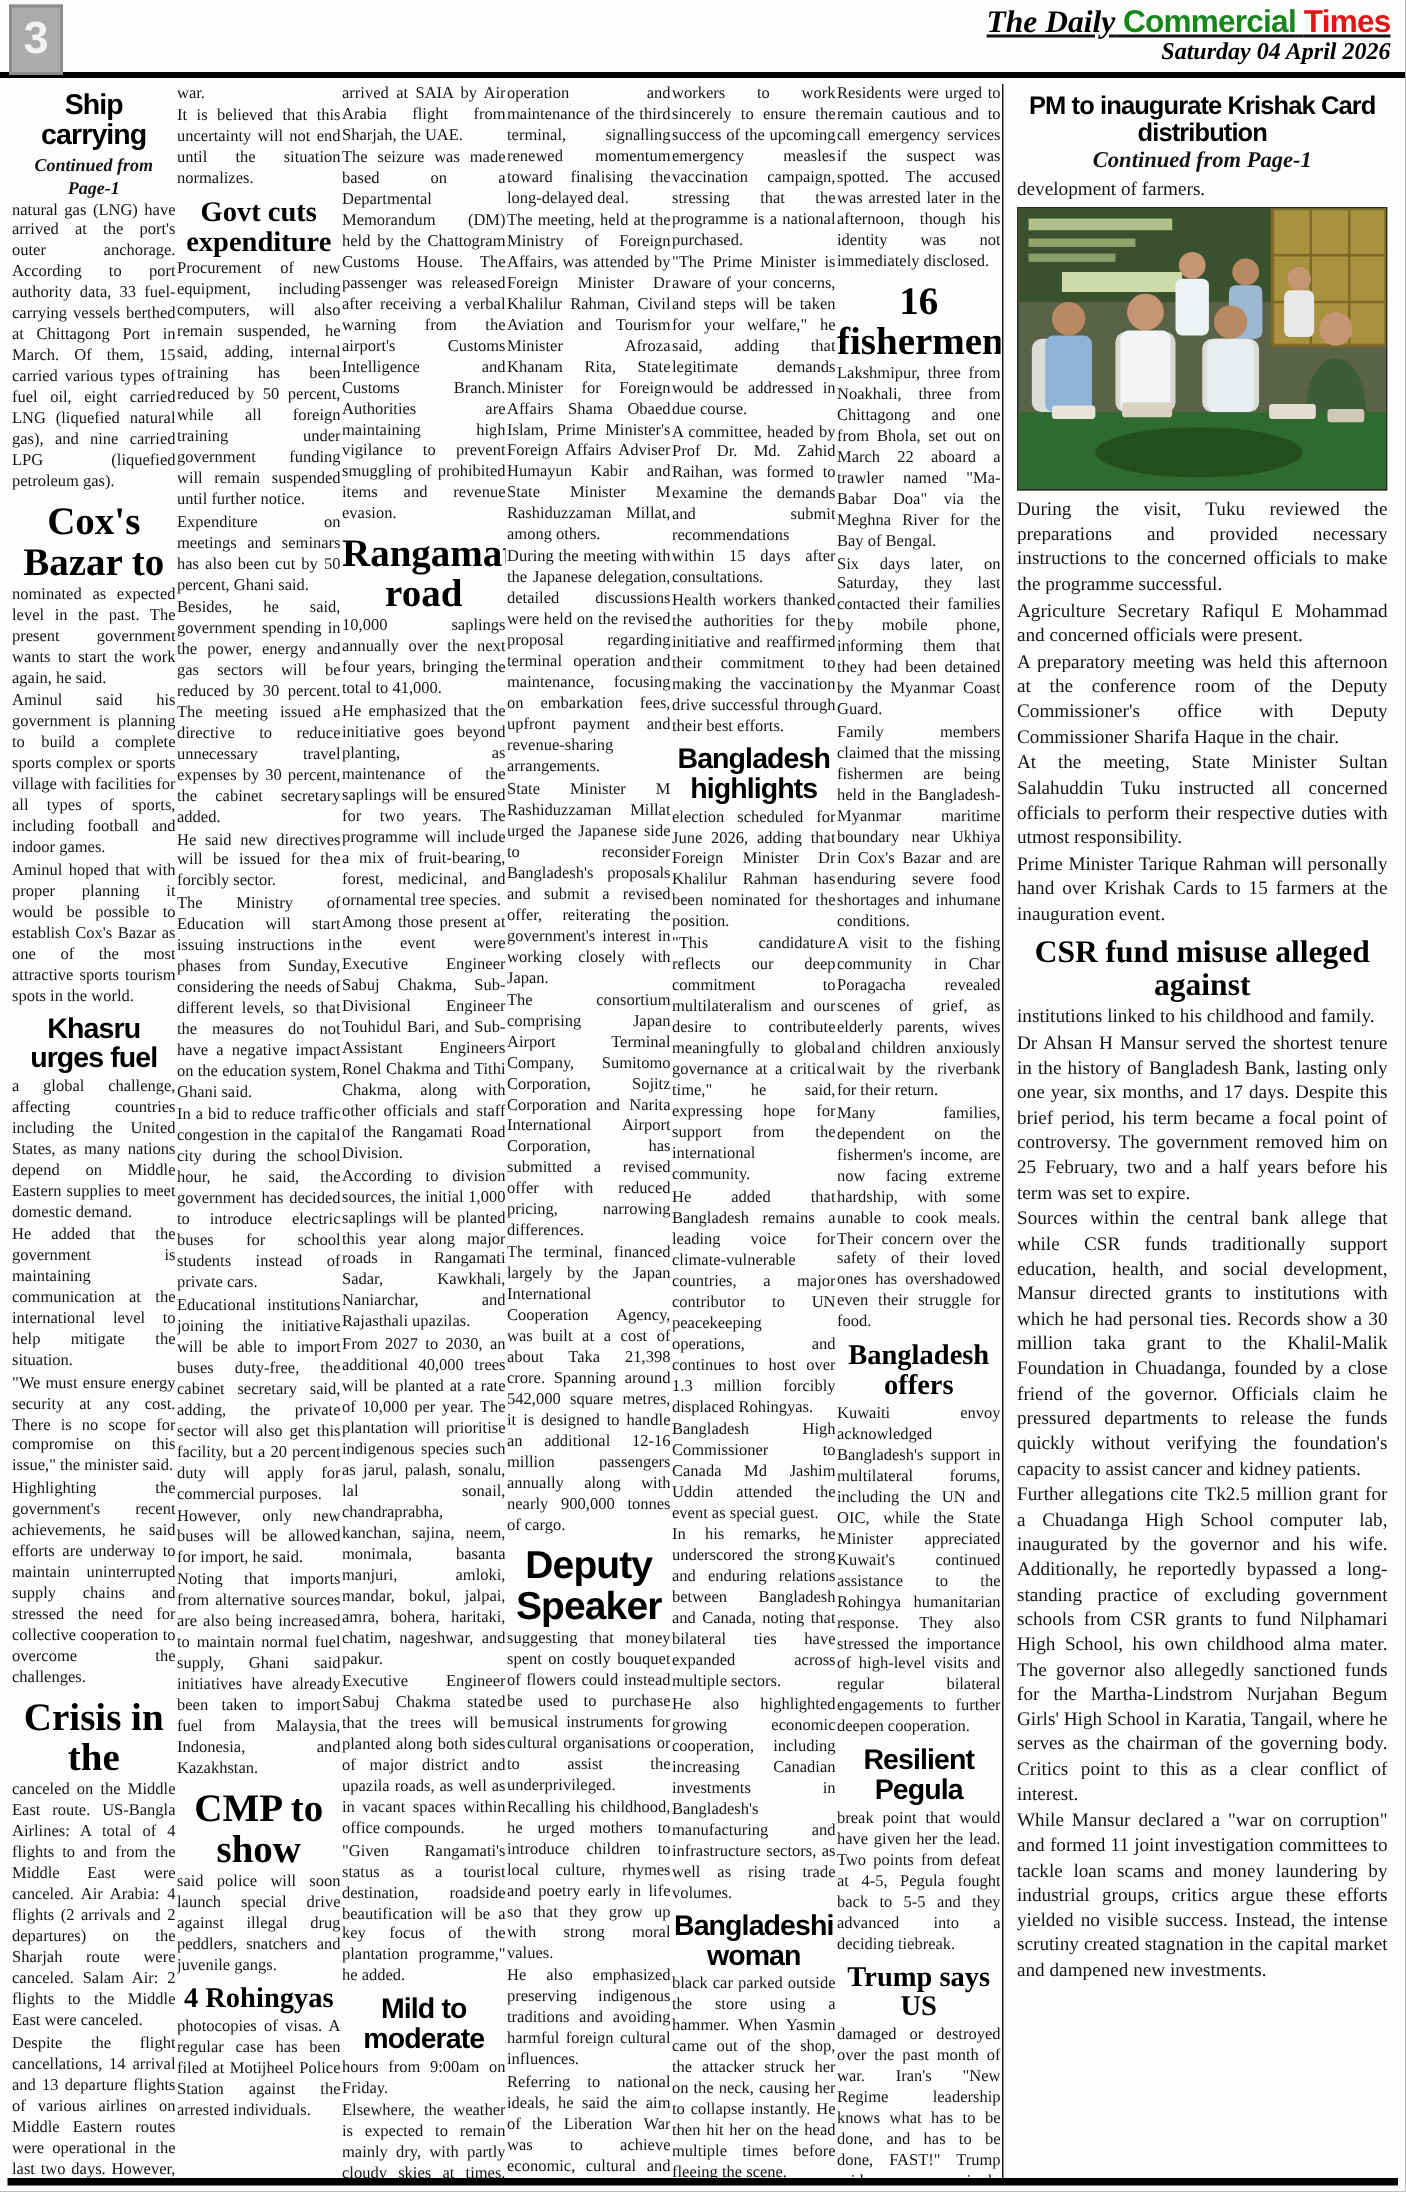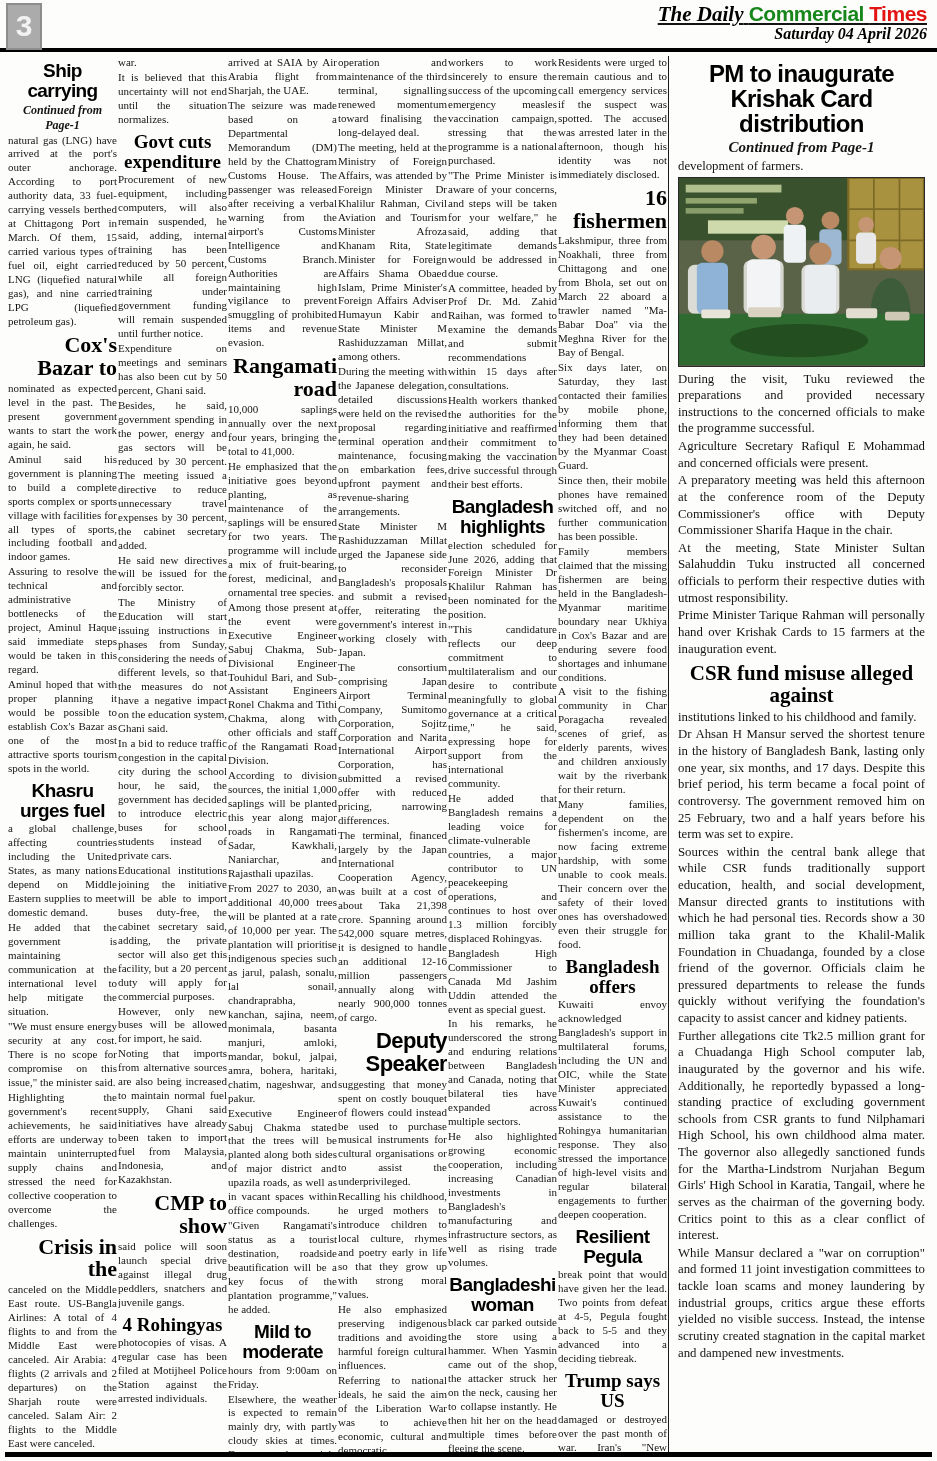--- a/index.html
+++ b/index.html
@@ -21,23 +21,23 @@
   
   .columns { display:grid; grid-template-columns:repeat(6,109px) 1fr; column-gap:1px;
              padding:4px 12px 0 8px; height:1396px; overflow:hidden; }
   .col { overflow:hidden; min-width:0; }
   .col.wide { border-left:1px solid #1a1a1a; padding-left:9px; }
 
   .art { margin:0; }
   .hl { text-align:center; font-weight:bold; margin:5px 0 2px; line-height:1.04; font-size:19px; color:#000; }
   .hl.sans  { font-family:"Liberation Sans", sans-serif; letter-spacing:-0.6px; }
   .hl.serif { font-family:"Liberation Serif", serif; }
-  .hl.large { font-size:22px;text-align:right; }
+  .hl.large { font-size:26px; }
   .wide .hl { font-size:21px; margin:6px 0 2px; }
-  .wide .hl.sans { font-size:24px; }
+  .wide .hl.sans { font-size:17px; }
   .cont { text-align:center; font-style:italic; font-weight:bold; font-size:12px; margin:0 0 1px; }
   .wide .cont { font-size:15px; margin-bottom:2px; }
   .bt { margin:0 0 1px; font-size:11px; line-height:1.27; text-align:justify; }
   .wide .bt { font-size:12.8px; line-height:1.3; }
 
   .photo { margin:3px 0 4px; border:1px solid #2a2a2a; background:#57604a; }
   .photo svg { display:block; width:100%; height:auto; }
 
   .bottom-rule { position:absolute; left:5px; right:5px; bottom:4px; height:5px; background:#000; }
 </style>
@@ -63,21 +63,20 @@
       <div class="col">
         <section class="art">
           <h2 class="hl sans">Ship carrying</h2>
           <div class="cont">Continued from Page-1</div>
           <p class="bt">natural gas (LNG) have arrived at the port's outer anchorage. According to port authority data, 33 fuel-carrying vessels berthed at Chittagong Port in March. Of them, 15 carried various types of fuel oil, eight carried LNG (liquefied natural gas), and nine carried LPG (liquefied petroleum gas).</p>
         </section>
         <section class="art">
           <h2 class="hl serif large">Cox's Bazar to</h2>
           <p class="bt">nominated as expected level in the past. The present government wants to start the work again, he said.</p>
           <p class="bt">Aminul said his government is planning to build a complete sports complex or sports village with facilities for all types of sports, including football and indoor games.</p>
-          <p class="bt">Assuring to resolve the technical and administrative bottlenecks of the project, Aminul Haque said immediate steps would be taken in this regard.</p>
           <p class="bt">Aminul hoped that with proper planning it would be possible to establish Cox's Bazar as one of the most attractive sports tourism spots in the world.</p>
         </section>
         <section class="art">
           <h2 class="hl sans">Khasru urges fuel</h2>
           <p class="bt">a global challenge, affecting countries including the United States, as many nations depend on Middle Eastern supplies to meet domestic demand.</p>
           <p class="bt">He added that the government is maintaining communication at the international level to help mitigate the situation.</p>
           <p class="bt">"We must ensure energy security at any cost. There is no scope for compromise on this issue," the minister said.</p>
           <p class="bt">Highlighting the government's recent achievements, he said efforts are underway to maintain uninterrupted supply chains and stressed the need for collective cooperation to overcome the challenges.</p>
         </section>
         <section class="art">
@@ -172,21 +171,20 @@
         </section>
       </div>
       <div class="col">
         <section class="art">
           <p class="bt">Residents were urged to remain cautious and to call emergency services if the suspect was spotted. The accused was arrested later in the afternoon, though his identity was not immediately disclosed.</p>
         </section>
         <section class="art">
           <h2 class="hl serif large">16 fishermen</h2>
           <p class="bt">Lakshmipur, three from Noakhali, three from Chittagong and one from Bhola, set out on March 22 aboard a trawler named "Ma-Babar Doa" via the Meghna River for the Bay of Bengal.</p>
           <p class="bt">Six days later, on Saturday, they last contacted their families by mobile phone, informing them that they had been detained by the Myanmar Coast Guard.</p>
-          <p class="bt">Since then, their mobile phones have remained switched off, and no further communication has been possible.</p>
           <p class="bt">Family members claimed that the missing fishermen are being held in the Bangladesh-Myanmar maritime boundary near Ukhiya in Cox's Bazar and are enduring severe food shortages and inhumane conditions.</p>
           <p class="bt">A visit to the fishing community in Char Poragacha revealed scenes of grief, as elderly parents, wives and children anxiously wait by the riverbank for their return.</p>
           <p class="bt">Many families, dependent on the fishermen's income, are now facing extreme hardship, with some unable to cook meals. Their concern over the safety of their loved ones has overshadowed even their struggle for food.</p>
         </section>
         <section class="art">
           <h2 class="hl serif">Bangladesh offers</h2>
           <p class="bt">Kuwaiti envoy acknowledged Bangladesh's support in multilateral forums, including the UN and OIC, while the State Minister appreciated Kuwait's continued assistance to the Rohingya humanitarian response. They also stressed the importance of high-level visits and regular bilateral engagements to further deepen cooperation.</p>
         </section>
         <section class="art">
           <h2 class="hl sans">Resilient Pegula</h2>

